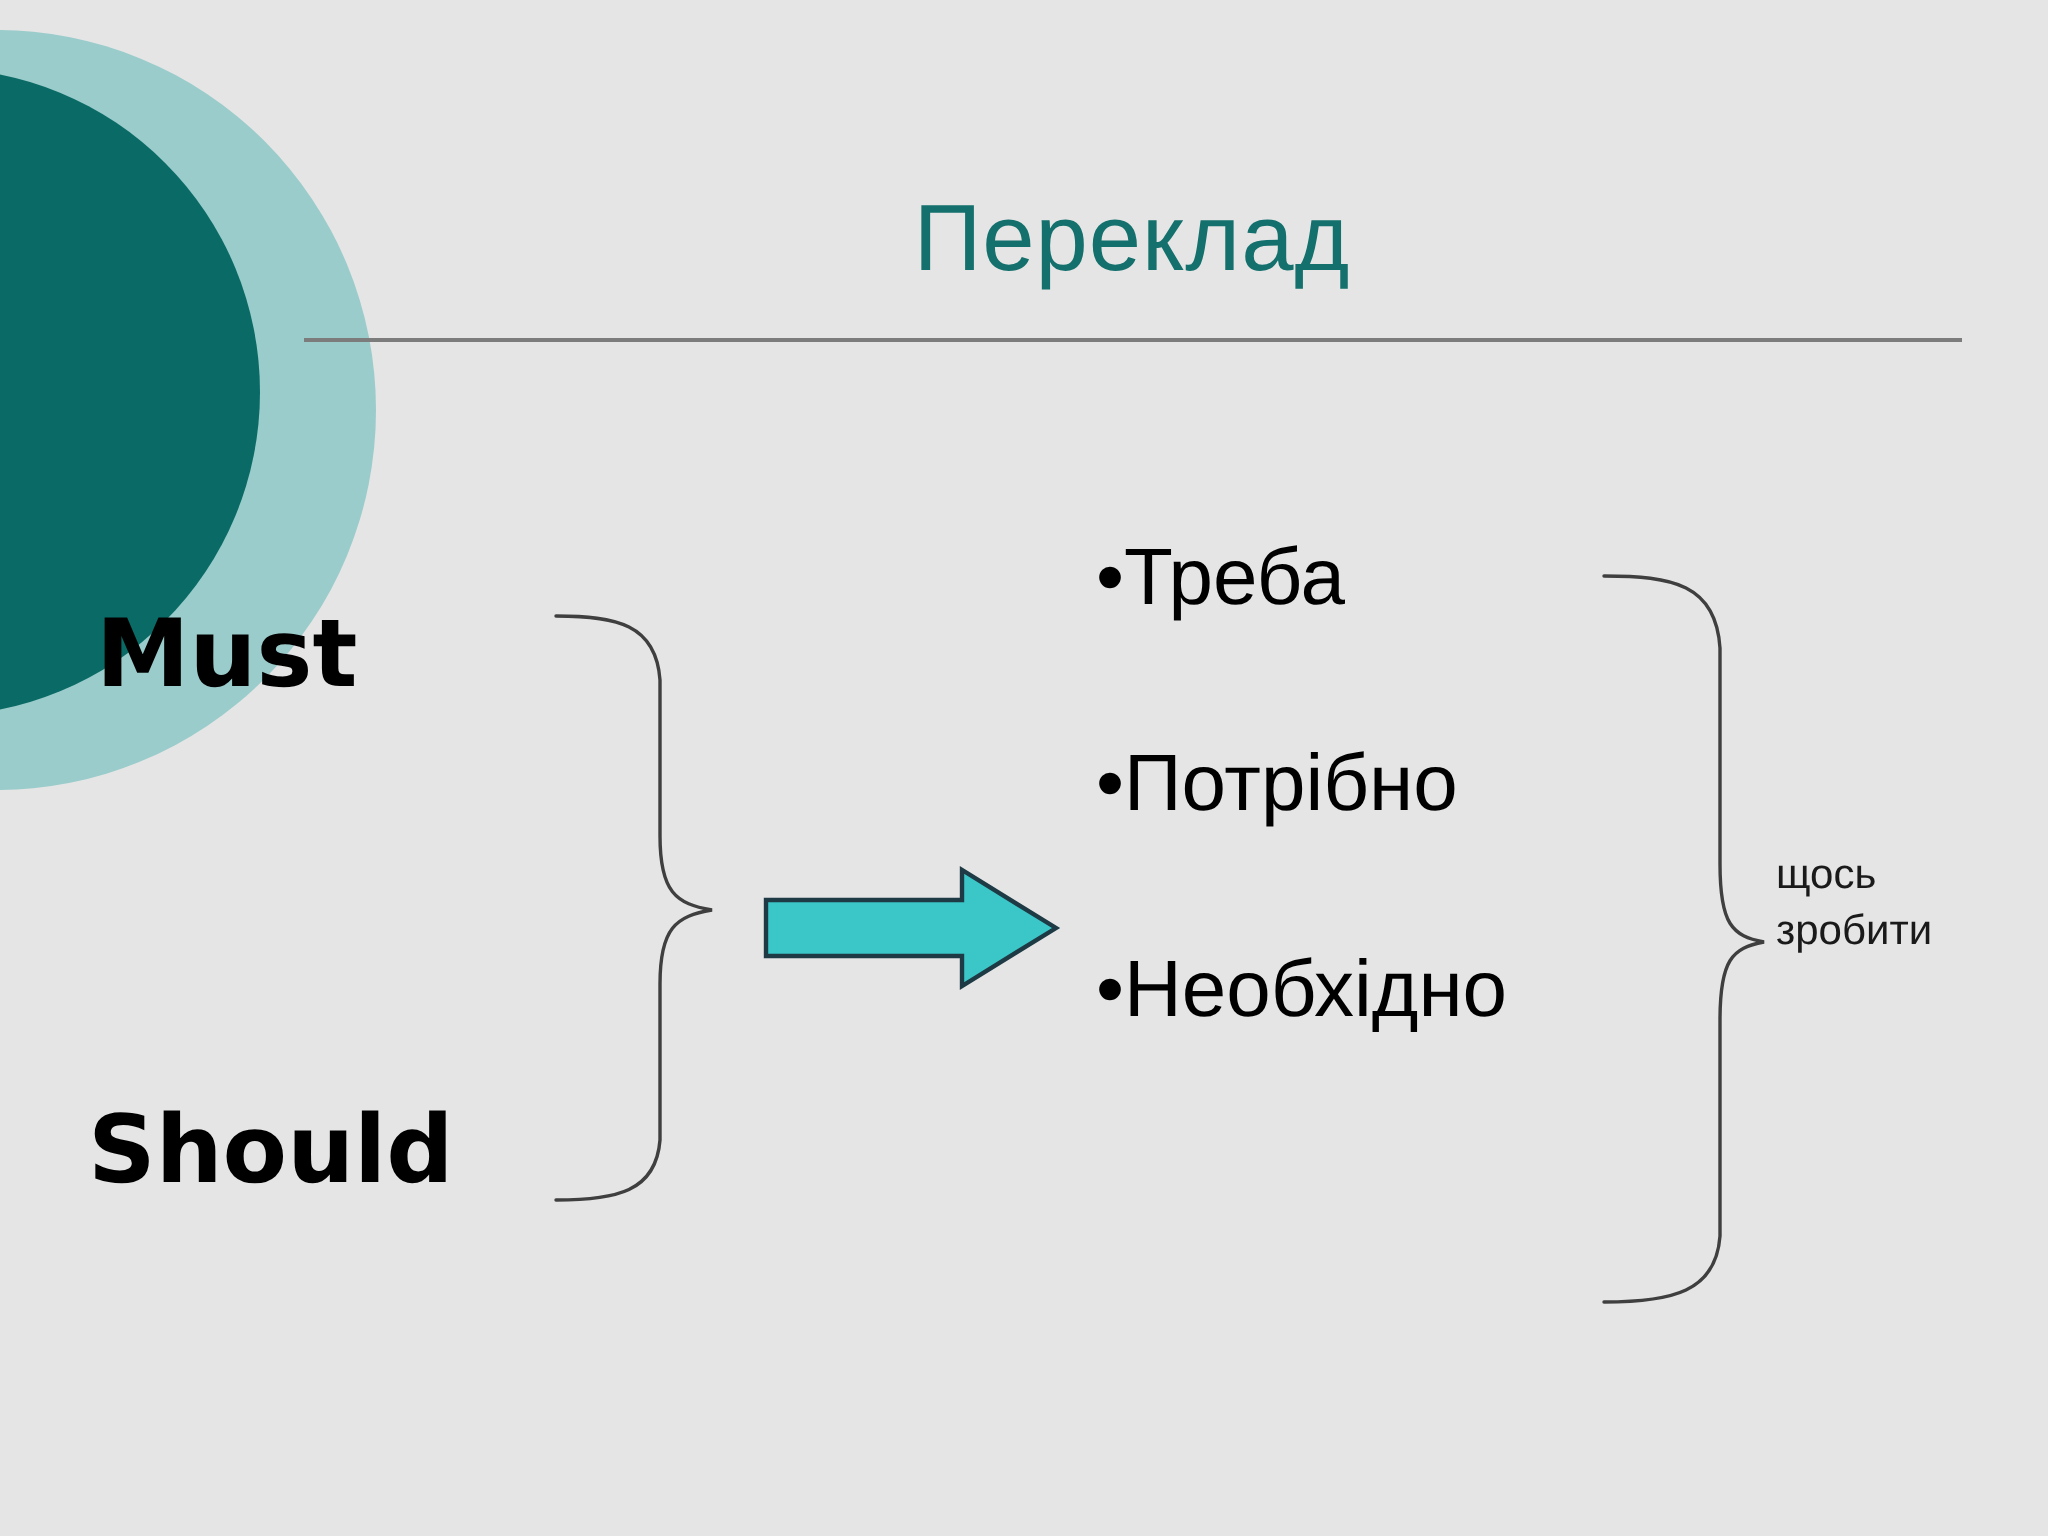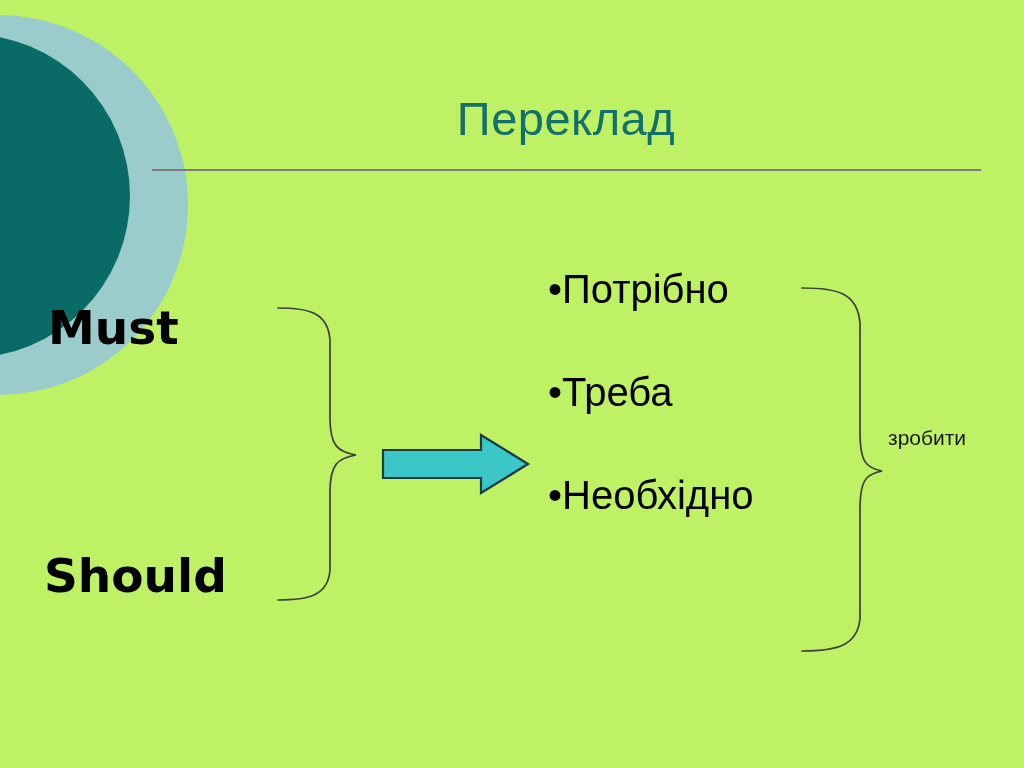--- a/index.html
+++ b/index.html
@@ -8,21 +8,21 @@
     padding: 0;
     background: #ffffff;
   }
   body {
     font-family: "DejaVu Sans", sans-serif;
   }
   #slide {
     position: relative;
     width: 1024px;
     height: 768px;
-    background: #bef264;
+    background: #e5e5e5;
     overflow: hidden;
   }
 
   
   .deco-layer {
     position: absolute;
     left: 0;
     top: 0;
     width: 1024px;
     height: 768px;
@@ -157,32 +157,33 @@
              C 56 296, 36 300, 6 300"></path>
   </svg>
 
   <div id="arrow-wrap">
     <svg width="150" height="64" viewBox="0 0 150 64" aria-hidden="true">
       <polygon id="arrow-shape" points="2,18 100,18 100,3 147,32 100,61 100,46 2,46"></polygon>
     </svg>
   </div>
 
   <div id="translations">
+    <div class="tr-item"><span class="tr-bullet">•</span><span>Треба</span></div>
     <div class="tr-item"><span class="tr-bullet">•</span><span>Потрібно</span></div>
-    <div class="tr-item"><span class="tr-bullet">•</span><span>Треба</span></div>
     <div class="tr-item"><span class="tr-bullet">•</span><span>Необхідно</span></div>
   </div>
 
   <svg id="brace-right-wrap" class="brace-svg" width="90" height="380" viewBox="0 0 90 380" aria-hidden="true">
     <path class="brace-path" d="M 6 8
              C 40 8, 62 12, 64 44
              L 64 152
              C 64 182, 70 188, 86 191
              C 70 194, 64 200, 64 230
              L 64 338
              C 62 366, 40 371, 6 371"></path>
   </svg>
 
   <div id="right-note">
+    <span class="note-line">щось</span>
     <span class="note-line">зробити</span>
   </div>
 
 </div>
 
 </body></html>

